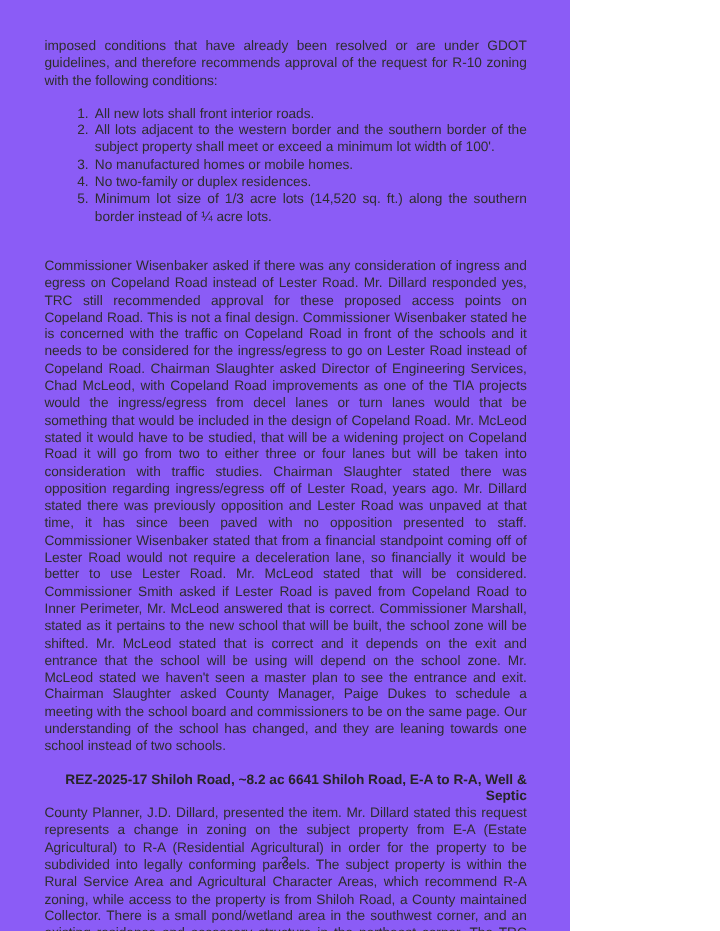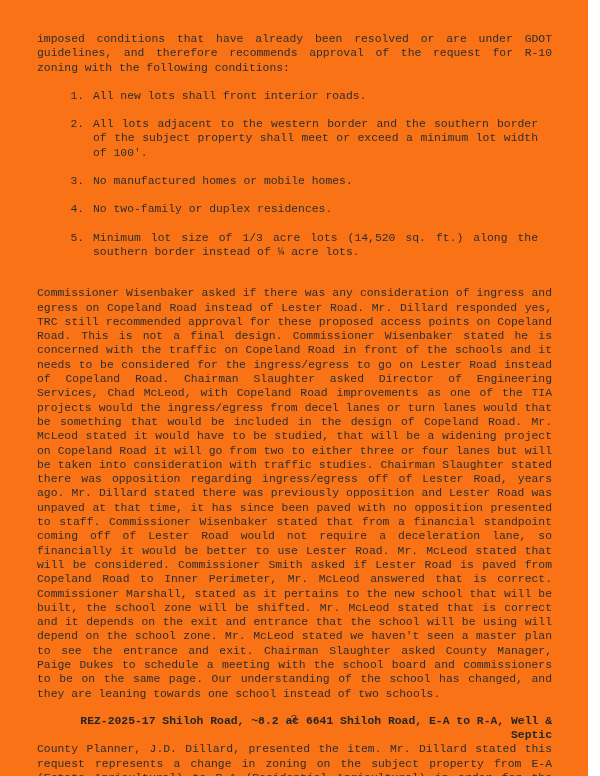--- a/index.html
+++ b/index.html
@@ -2,25 +2,25 @@
 <html><head>
 <meta charset="utf-8">
 <style>
   html, body {
     margin: 0;
     padding: 0;
     background: #ffffff;
   }
   .page {
     position: relative;
-    width: 588px;
+    width: 475px;
     height: 776px;
-    background: #f97316;
+    background: #8b5cf6;
     overflow: hidden;
-    font-family: Liberation Mono, monospace;
+    font-family: Liberation Sans, sans-serif;
     color: #2e2e2e;
   }
   .content {
     padding: 32px 36px 0 37px;
     font-size: 11.4px;
     line-height: 14.3px;
     text-align: justify;
   }
   .para {
     margin: 0;
@@ -28,21 +28,21 @@
   .intro-para {
     margin: 0;
   }
   ol.conditions-list {
     margin: 13px 0 0 0;
     padding: 0 0 0 40px;
     list-style-type: decimal;
     list-style-position: outside;
   }
   ol.conditions-list li {
-    margin: 14px;
+    margin: 0;
     padding-left: 2px;
     text-align: justify;
   }
   .summary-para {
     margin: 27px 0 0 0;
   }
   .discussion-para {
     margin: 27px 0 0 0;
   }
   .rez-heading {

